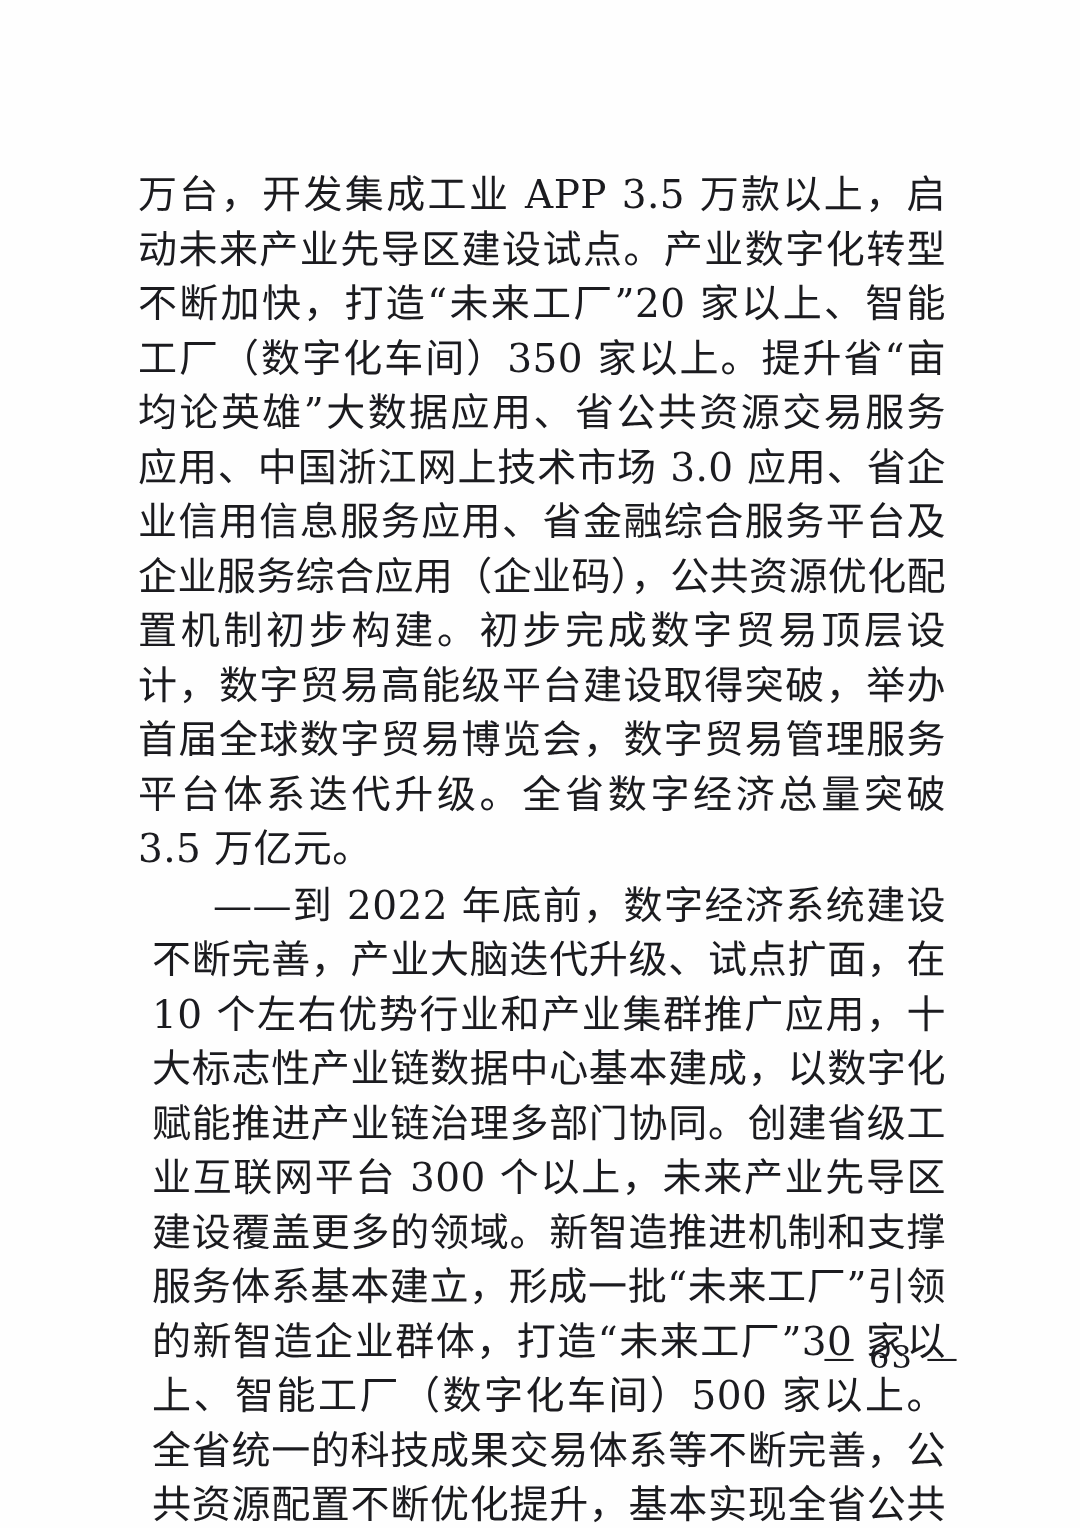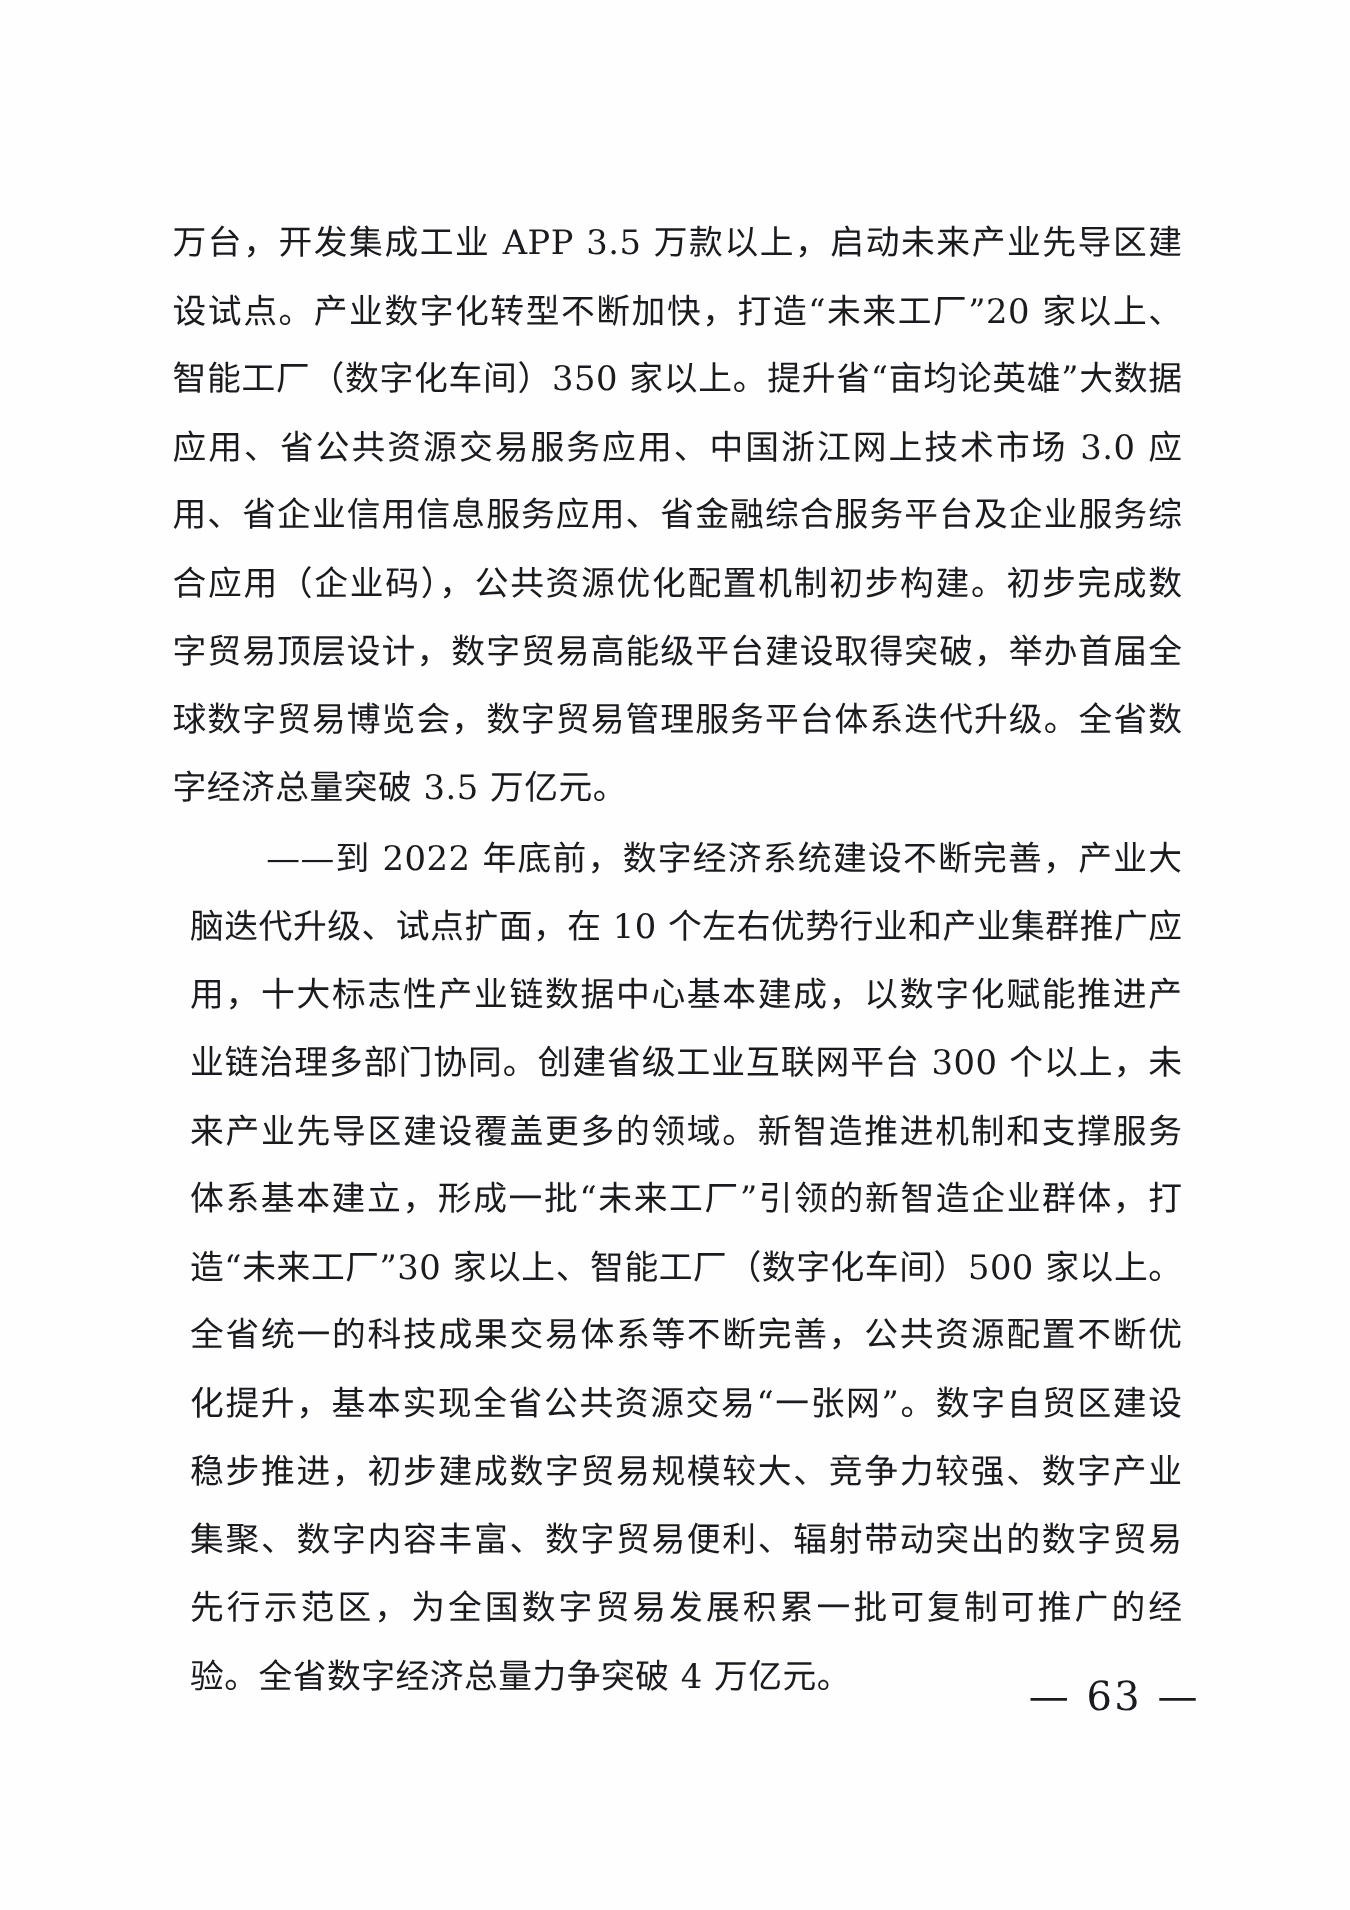--- a/index.html
+++ b/index.html
@@ -23,21 +23,21 @@
     height: 1528px;
     background: #fefefe;
   }
   .content {
     position: absolute;
     left: 138px;
     top: 168px;
     width: 808px;
   }
   .para {
-    font-size: 27px;
+    font-size: 39px;
     line-height: 54.5px;
     text-align: justify;
     text-justify: inter-ideograph;
     letter-spacing: 0.4px;
     margin: 0;
     color: #1b1b1f;
   }
   .para + .para {
     margin-top: 2px;
   }

